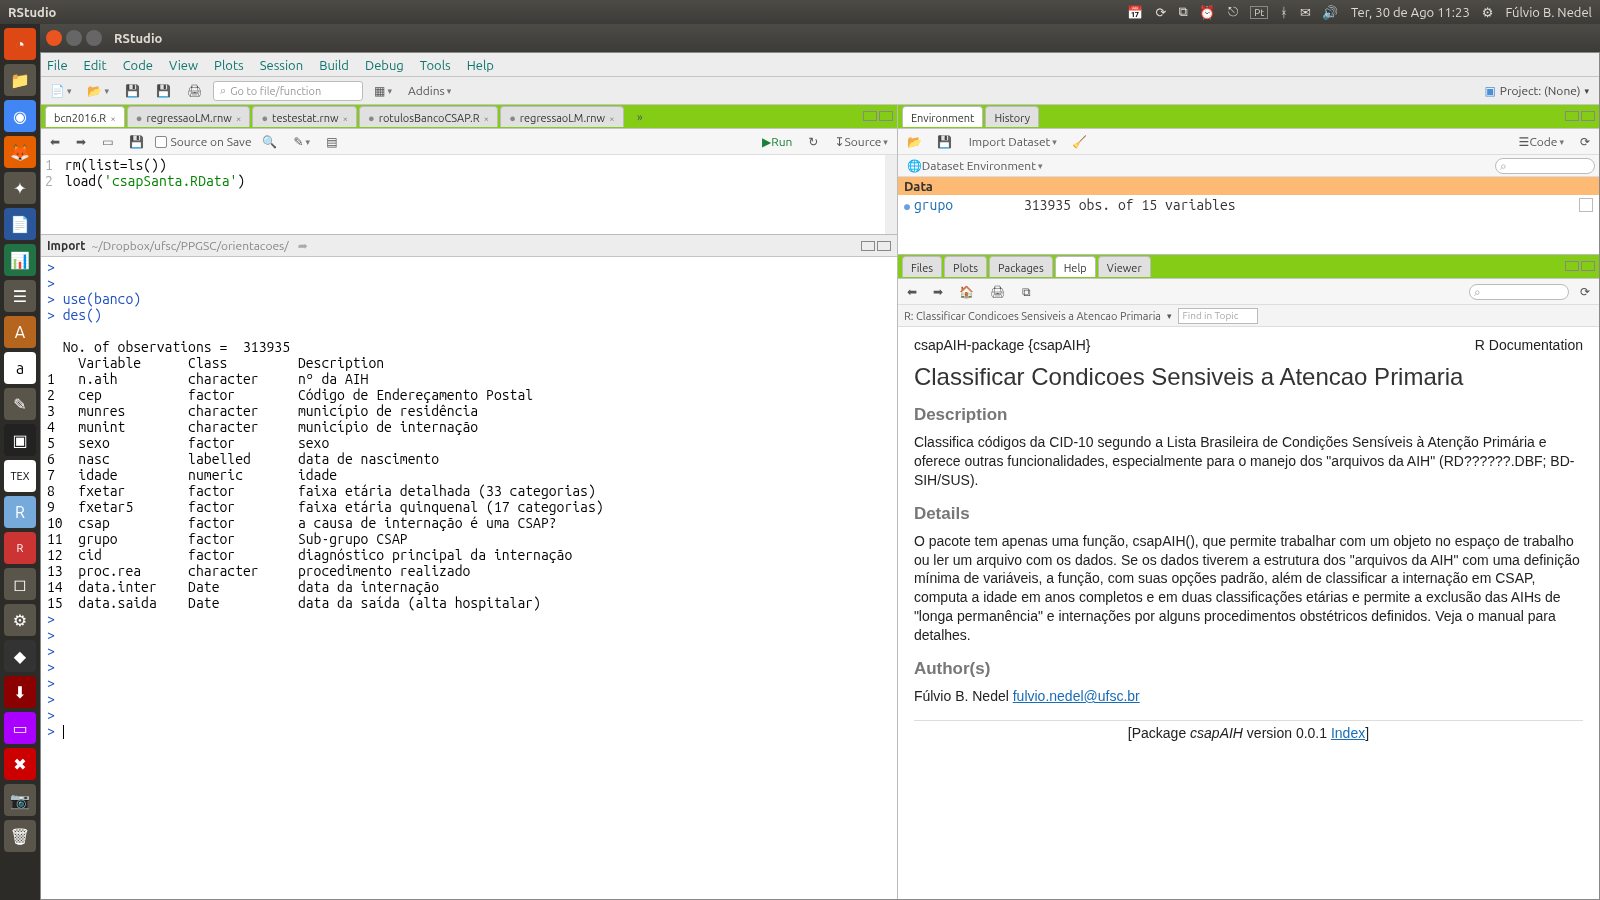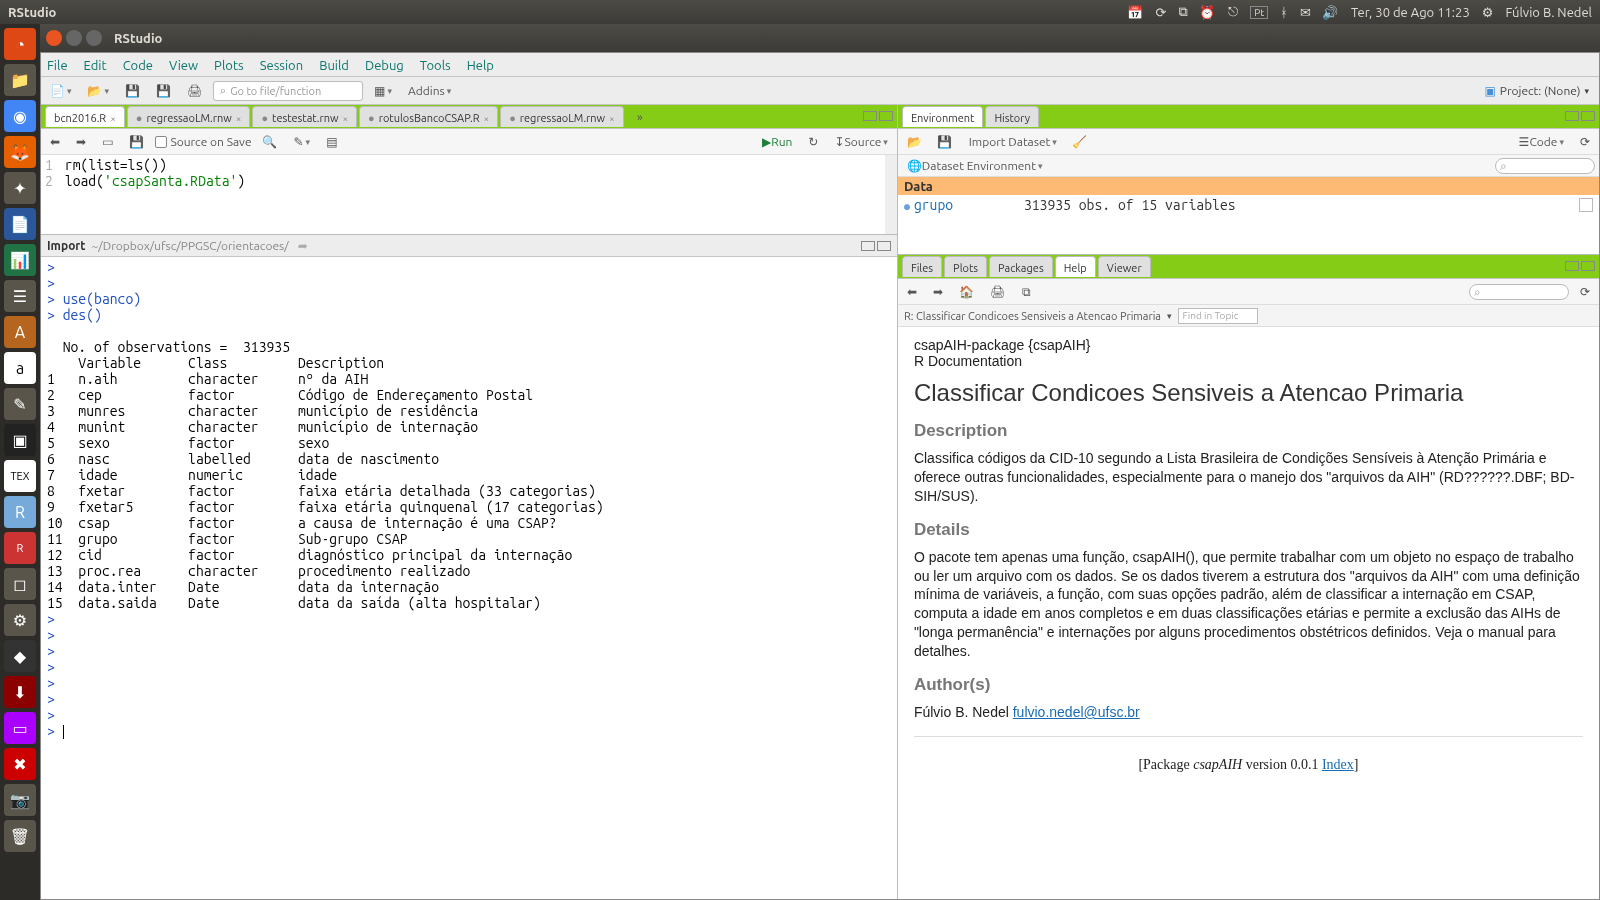--- a/index.html
+++ b/index.html
@@ -62,26 +62,26 @@
 .envbody .section { background:#fdba74; padding:2px 6px; font-weight:bold; color:#333;}
 .envbody .row { display:flex; padding:2px 6px; align-items:center; font-family:"Ubuntu Mono",monospace; font-size: 14px; }
 .envbody .row .name { color:#1a6db5; width:120px; }
 .envbody .row .name::before { content:"●"; color:#6aa0e0; margin-right:4px; font-size:10px;}
 .envbody .row .desc { color:#333; }
 .envbody .row .viewicon { margin-left:auto; width:14px; height:14px; border:1px solid #bbb; }
 .helptoolbar { height:26px; }
 .helppath { height:22px; background:#f4f4f4; border-bottom:1px solid #ddd; display:flex; align-items:center; padding:0 6px; font-size:11px; color:#555; gap:6px;}
 .helppath .ft { height:16px; width:80px; border:1px solid #bbb; background:#fff; font-size:10px; color:#aaa; padding:0 4px; display:flex; align-items:center;}
 .helpbody { flex:1; background:#fff; overflow:auto; padding:10px 16px; font-family:"Liberation Sans",sans-serif; font-size:14px; color:#222;}
-.helpbody .tophdr { display:flex; justify-content:space-between; font-size:14px; margin-bottom:10px;flex-direction:column;}
+.helpbody .tophdr { display:flex; justify-content:space-between; font-size:14px; margin-bottom:10px;}
 .helpbody h1 { font-size:24px; font-weight:normal; margin:8px 0 14px 0; color:#333;}
 .helpbody h2 { font-size:17px; font-weight:bold; color:#777; margin:14px 0 8px 0;}
 .helpbody p { margin:0 0 10px 0; line-height:1.35; }
 .helpbody a { color:#1a6db5; text-decoration:underline; }
-.helpbody .footer { text-align:center; margin-top:14px; border-top:1px solid #ddd; padding-top:20px;font-family:Liberation Serif, serif;}
+.helpbody .footer { text-align:center; margin-top:14px; border-top:1px solid #ddd; padding-top:4px;}
 .minisearch { height:16px; width:100px; border:1px solid #bbb; border-radius:8px; background:#fff; }
 .chk { width:12px; height:12px; border:1px solid #888; display:inline-block; background:#fff; vertical-align:middle; margin-right:3px; border-radius:2px;}
 .scrollbar-v { position:absolute; right:0; top:0; bottom:0; width:12px; background:#eee;}
 </style>
 </head>
 <body>
 
 <div class="top-panel">
   <span class="app-name">RStudio</span>
   <span class="spacer"></span>

